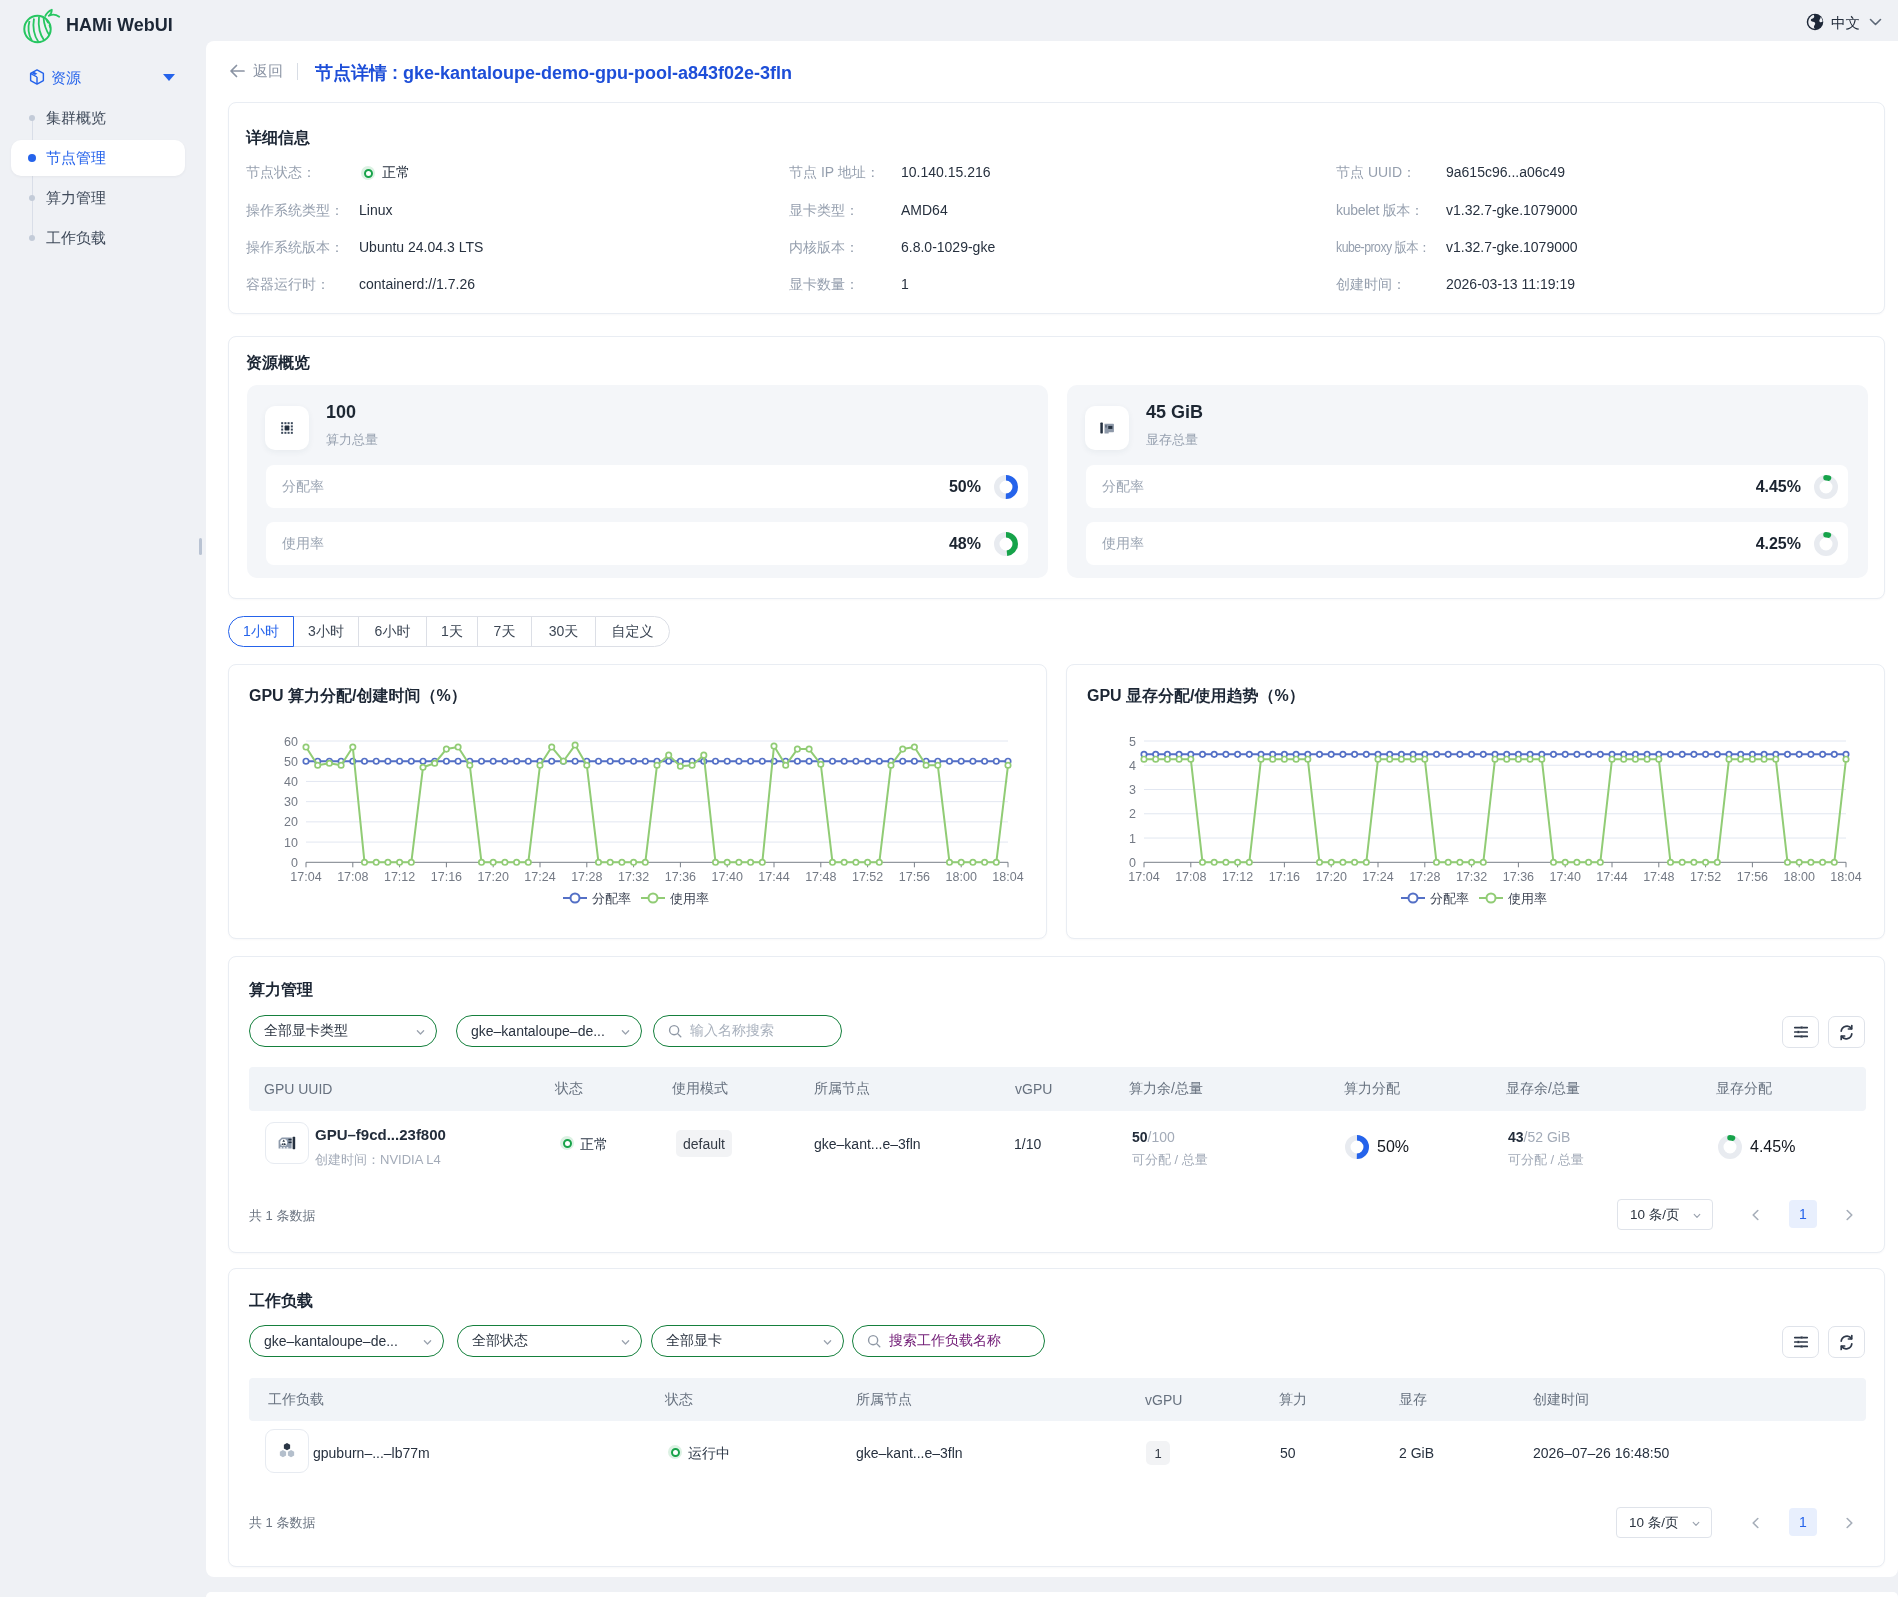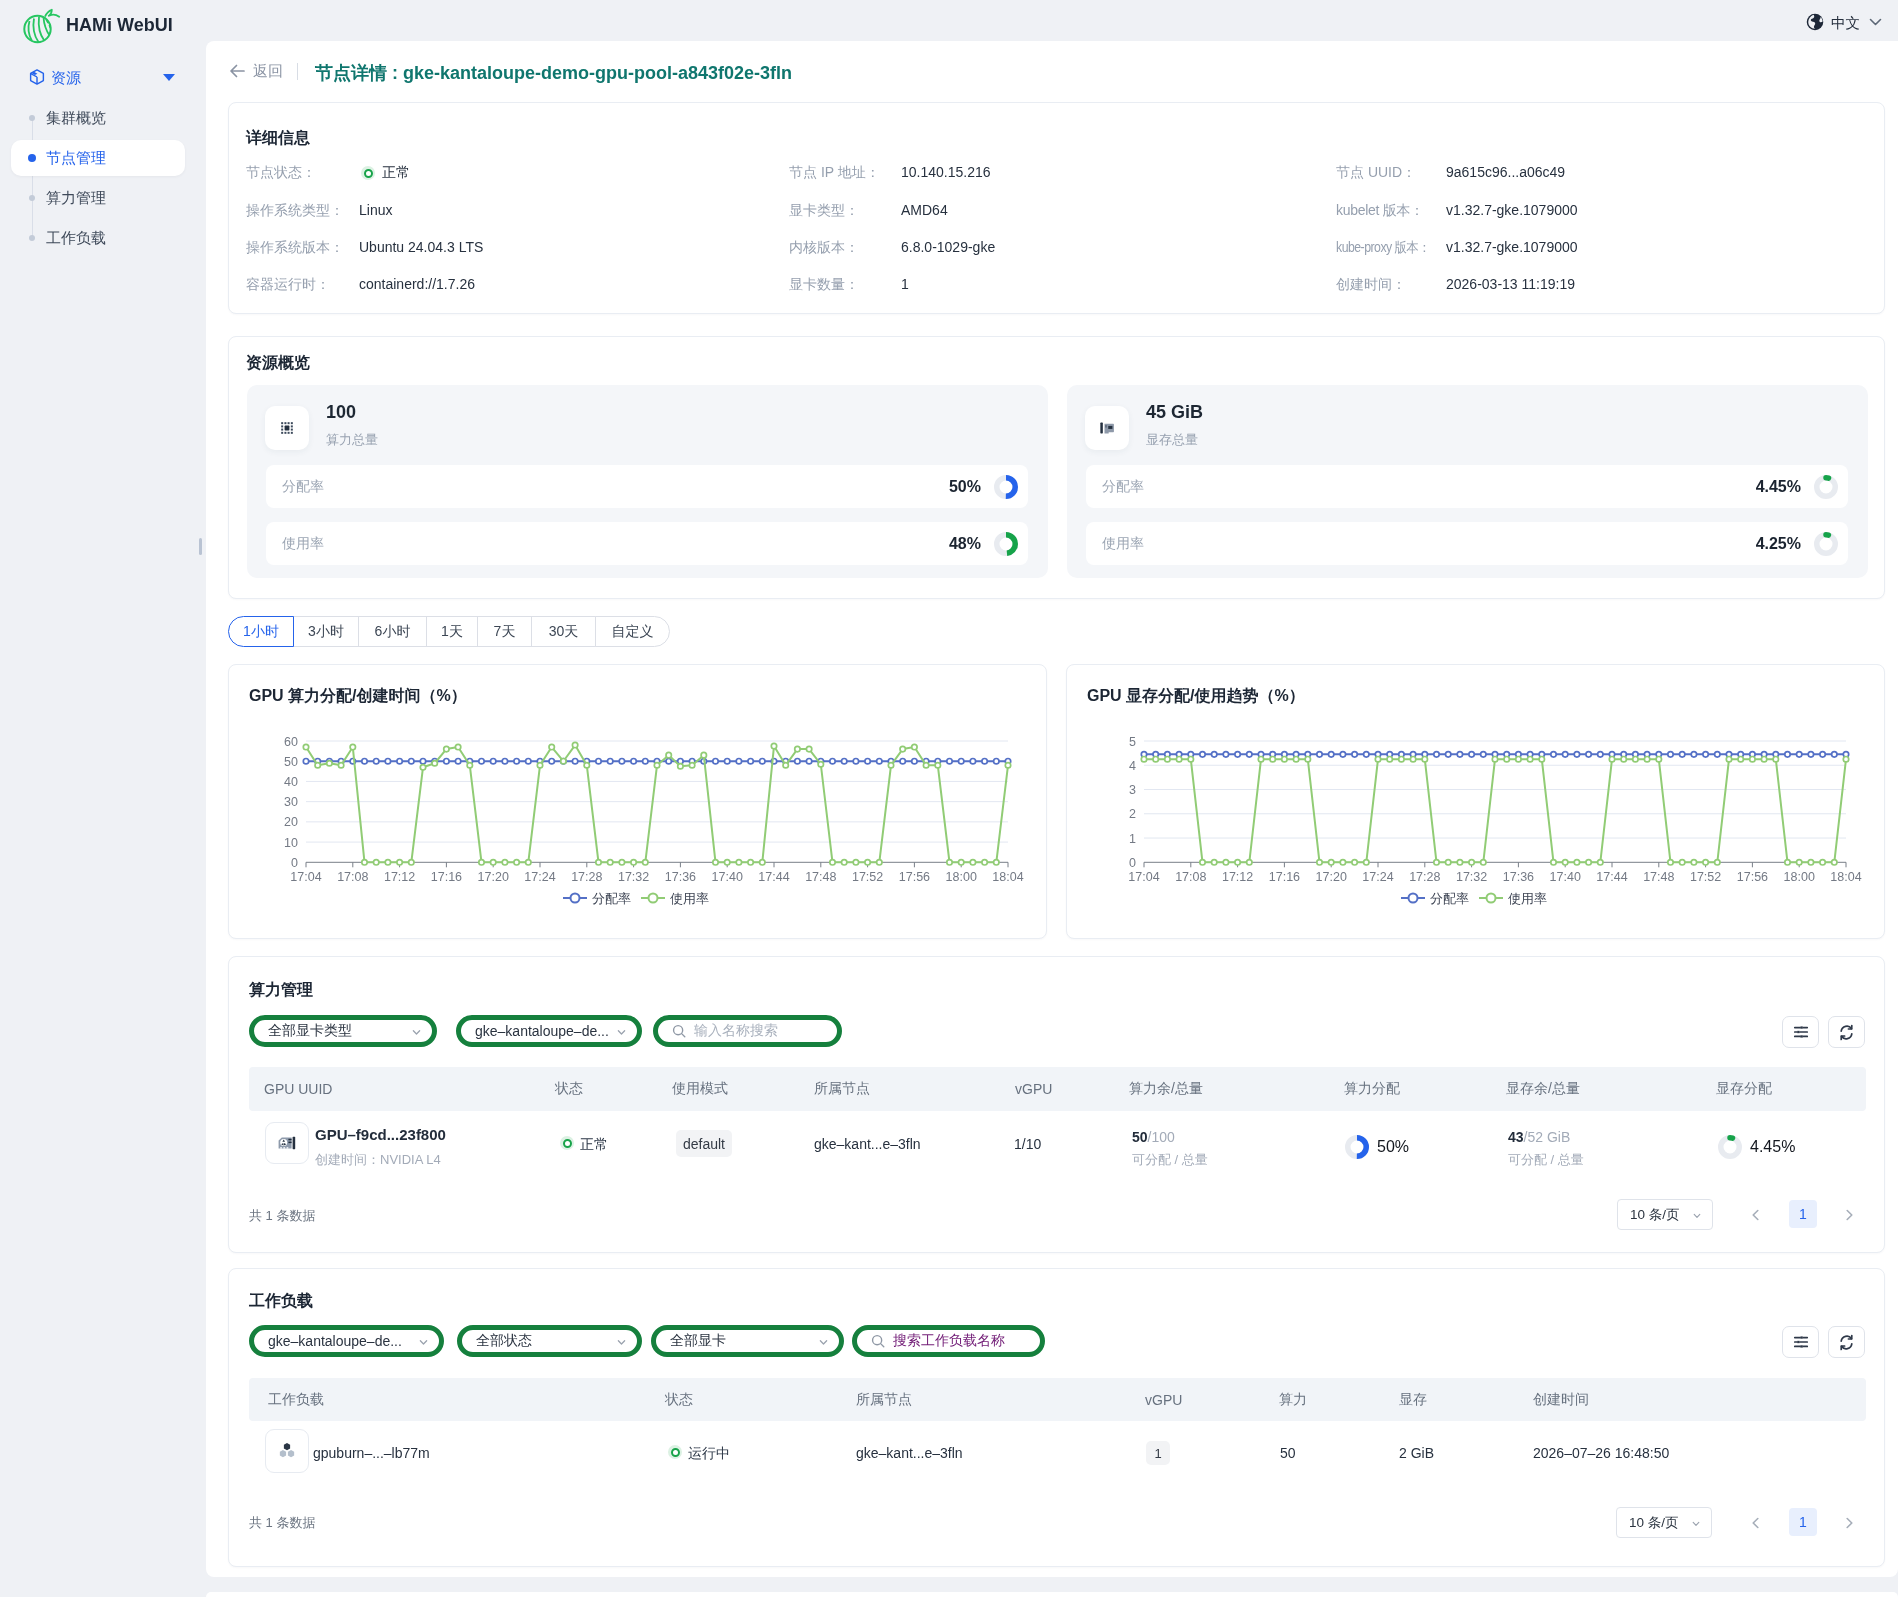--- a/index.html
+++ b/index.html
@@ -15,21 +15,21 @@
 .gpanel{position:absolute;background:#f4f6f9;border-radius:10px}
 .tile{position:absolute;background:#fff;border-radius:10px;box-shadow:0 2px 6px rgba(40,60,90,.06);display:flex;align-items:center;justify-content:center}
 .wrow{position:absolute;background:#fff;border-radius:8px}
 .rlabel{position:absolute;left:16px;top:50%;transform:translateY(-50%);font-size:14px;color:#9aa4b2}
 .rval{position:absolute;top:50%;transform:translateY(-50%);font-size:16px;font-weight:bold;color:#1b2430}
 .tabs{position:absolute;left:228px;top:616px;display:flex}
 .tab{height:31px;border:1px solid #dcdfe6;background:#fff;font-size:14px;color:#3c4654;display:flex;align-items:center;justify-content:center;margin-left:-1px;white-space:nowrap}
 .tab.first{border-radius:15.5px 0 0 15.5px;margin-left:0}
 .tab.last{border-radius:0 15.5px 15.5px 0}
 .tab.sel{border-color:#2563eb;color:#2563eb;z-index:2}
-.sel-box{position:absolute;height:32px;background:#fff;border:5px solid #15803d;border-radius:16px;display:flex;align-items:center;padding:0 14px;font-size:14px;color:#2a3340;white-space:nowrap;overflow:hidden}
+.sel-box{position:absolute;height:32px;background:#fff;border:1px solid #15803d;border-radius:16px;display:flex;align-items:center;padding:0 14px;font-size:14px;color:#2a3340;white-space:nowrap;overflow:hidden}
 .sel-box .chev{position:absolute;right:11px;top:50%;margin-top:-3px}
 .chev{width:9px;height:9px;display:inline-block}
 .icon-btn{position:absolute;width:37px;height:32px;background:#fff;border:1px solid #dfe3ea;border-radius:7px;display:flex;align-items:center;justify-content:center}
 .thead{position:absolute;background:#f1f4f8;border-radius:4px}
 .th{position:absolute;top:50%;transform:translateY(-50%);font-size:14px;color:#67717f;white-space:nowrap}
 .td{position:absolute;font-size:14px;color:#27313f;white-space:nowrap}
 .rowtile{position:absolute;width:44px;background:#fff;border:1px solid #e7ebf1;border-radius:9px;display:flex;align-items:center;justify-content:center}
 .tag{position:absolute;background:#f2f3f5;border-radius:5px;color:#343b46;font-size:14px;display:flex;align-items:center;justify-content:center}
 .sdot{position:absolute;width:14px;height:14px;border-radius:50%;background:#dcf1e3;display:flex;align-items:center;justify-content:center}
 .sdot i{display:block;width:9px;height:9px;border-radius:50%;border:2.6px solid #18a34a;background:#fff}
@@ -90,21 +90,21 @@
 <div class="sidebar-item" style="left:46px;top:109px">集群概览</div>
 <div class="sidebar-item" style="left:46px;top:149px;color:#2563eb">节点管理</div>
 <div class="sidebar-item" style="left:46px;top:189px">算力管理</div>
 <div class="sidebar-item" style="left:46px;top:229px">工作负载</div>
 
 <svg class="abs" style="left:229px;top:64px" width="16" height="14" viewBox="0 0 16 14">
     <path d="M7.5 1.5 L2 7 L7.5 12.5 M2.3 7 H15" fill="none" stroke="#8a93a3" stroke-width="1.7" stroke-linecap="round" stroke-linejoin="round"></path>
   </svg>
 <div class="abs" style="left:253px;top:62px;font-size:15px;color:#8a93a3">返回</div>
 <div class="abs" style="left:297px;top:63px;width:1px;height:17px;background:#d8dde5"></div>
-<div class="abs" style="left:315px;top:61px;font-size:18px;font-weight:bold;color:#0f766e">节点详情 : gke-kantaloupe-demo-gpu-pool-a843f02e-3fln</div>
+<div class="abs" style="left:315px;top:61px;font-size:18px;font-weight:bold;color:#1d4ed8">节点详情 : gke-kantaloupe-demo-gpu-pool-a843f02e-3fln</div>
 
 <div class="card" style="left:228px;top:102px;width:1657px;height:212px">
   <div class="h3" style="position:absolute;left:17px;top:25px">详细信息</div>
   <div class="lbl" style="position:absolute;left:17px;top:61px">节点状态：</div>
   <div class="sdot" style="left:132px;top:63px">
       <i></i>
     </div>
   <div class="val" style="position:absolute;left:153px;top:61px">正常</div>
   <div class="lbl" style="position:absolute;left:17px;top:99px">操作系统类型：</div>
   <div class="val" style="position:absolute;left:130px;top:99px">Linux</div>

